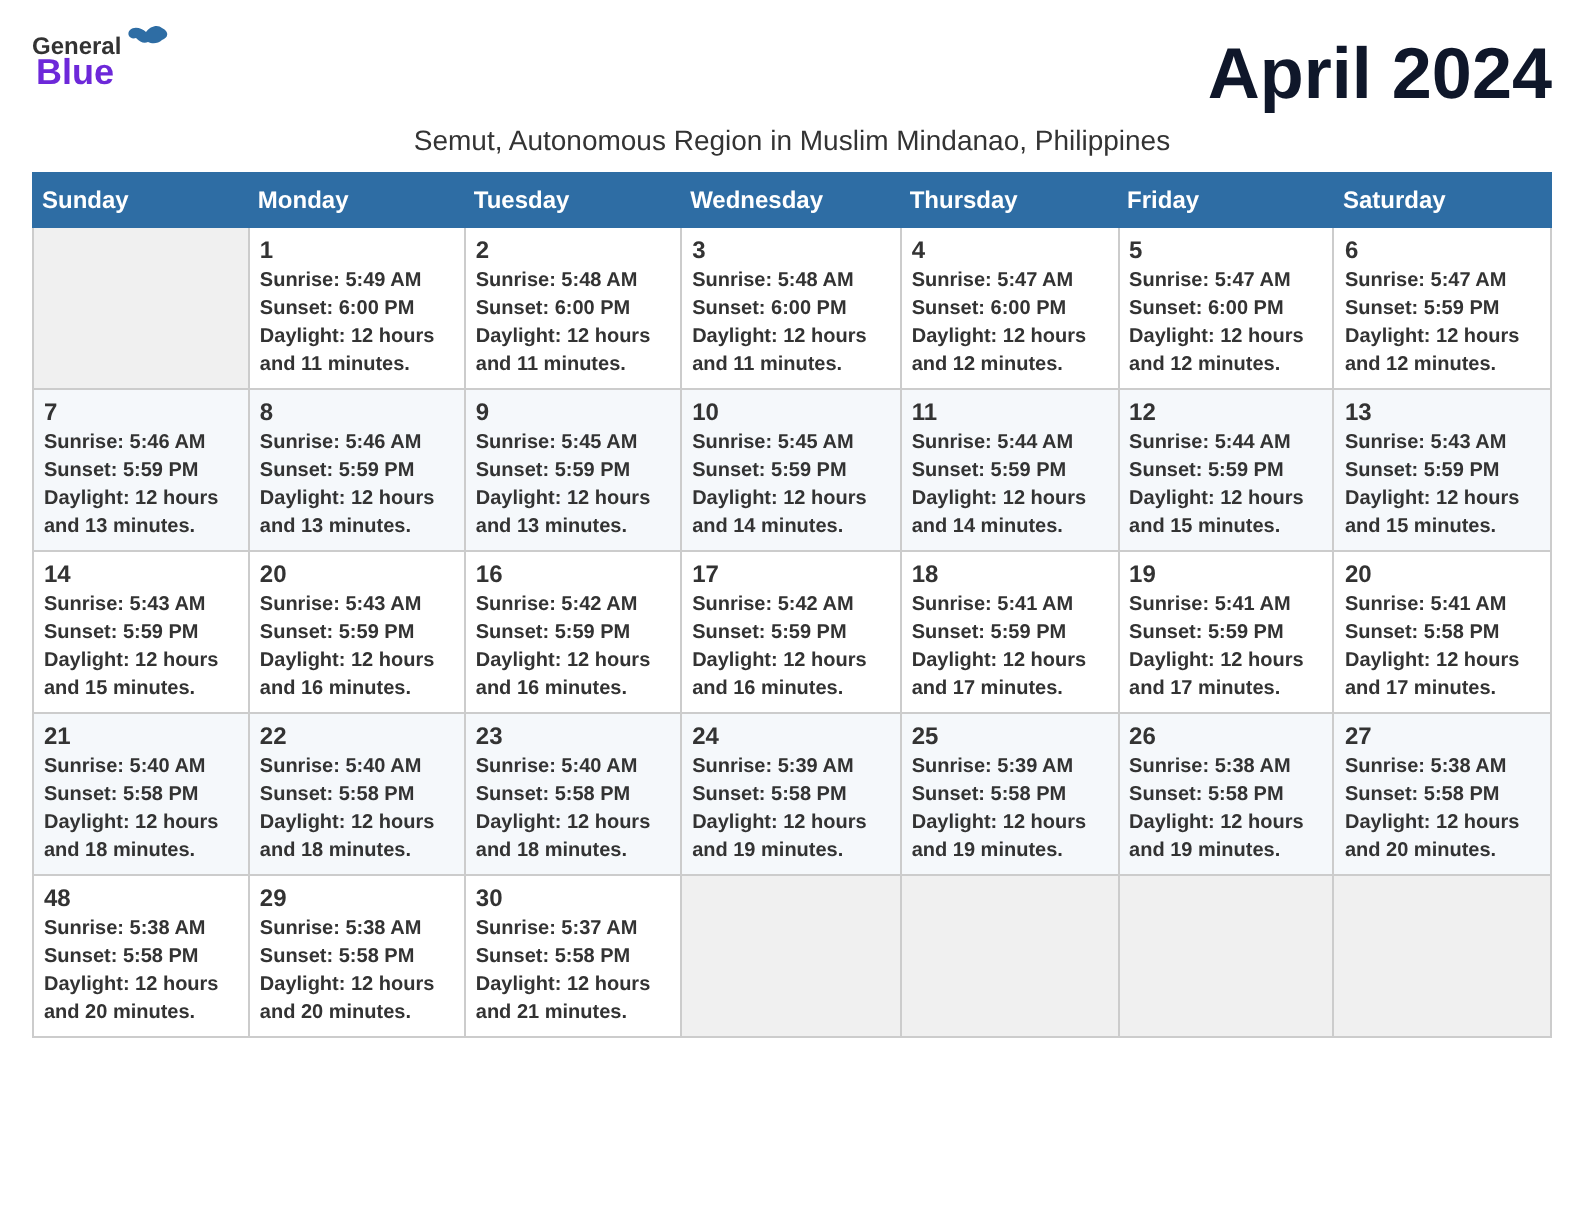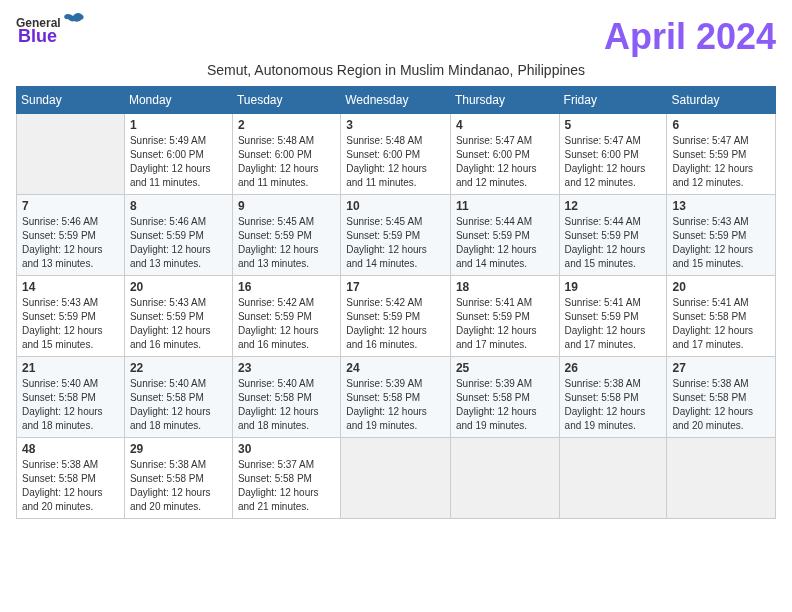--- a/index.html
+++ b/index.html
@@ -17,41 +17,41 @@
       margin-bottom: 4px;
     }
     .logo {
       display: flex;
       flex-direction: column;
       align-items: flex-start;
     }
     .month-title {
       font-size: 36px;
       font-weight: bold;
-      color: #8b5cf6;
+      color: #0f172a;
       text-align: right;
     }
     .subtitle {
       text-align: center;
       font-size: 14px;
       color: #333;
       margin-bottom: 8px;
     }
     table {
       width: 100%;
       border-collapse: collapse;
       font-size: 10.5px;
     }
     thead tr th {
       background-color: #2e6da4;
       color: #fff;
       padding: 6px 4px;
       text-align: left;
       font-size: 12px;
-      font-weight: normal;
+      font-weight: bold;
       border: 1px solid #2e6da4;
     }
     tbody tr td {
       border: 1px solid #ccc;
       vertical-align: top;
       padding: 4px 5px;
       width: 113px;
       min-height: 80px;
     }
     tbody tr:nth-child(even) td {
@@ -64,20 +64,21 @@
       font-size: 12px;
       font-weight: bold;
       color: #333;
       display: block;
       margin-bottom: 2px;
     }
     .day-info {
       font-size: 10px;
       color: #333;
       line-height: 1.4;
+      font-weight: bold;
     }
     .empty-cell {
       background-color: #f0f0f0 !important;
     }
   </style>
 </head>
 <body>
 
 <div class="header">
   <div class="logo">

